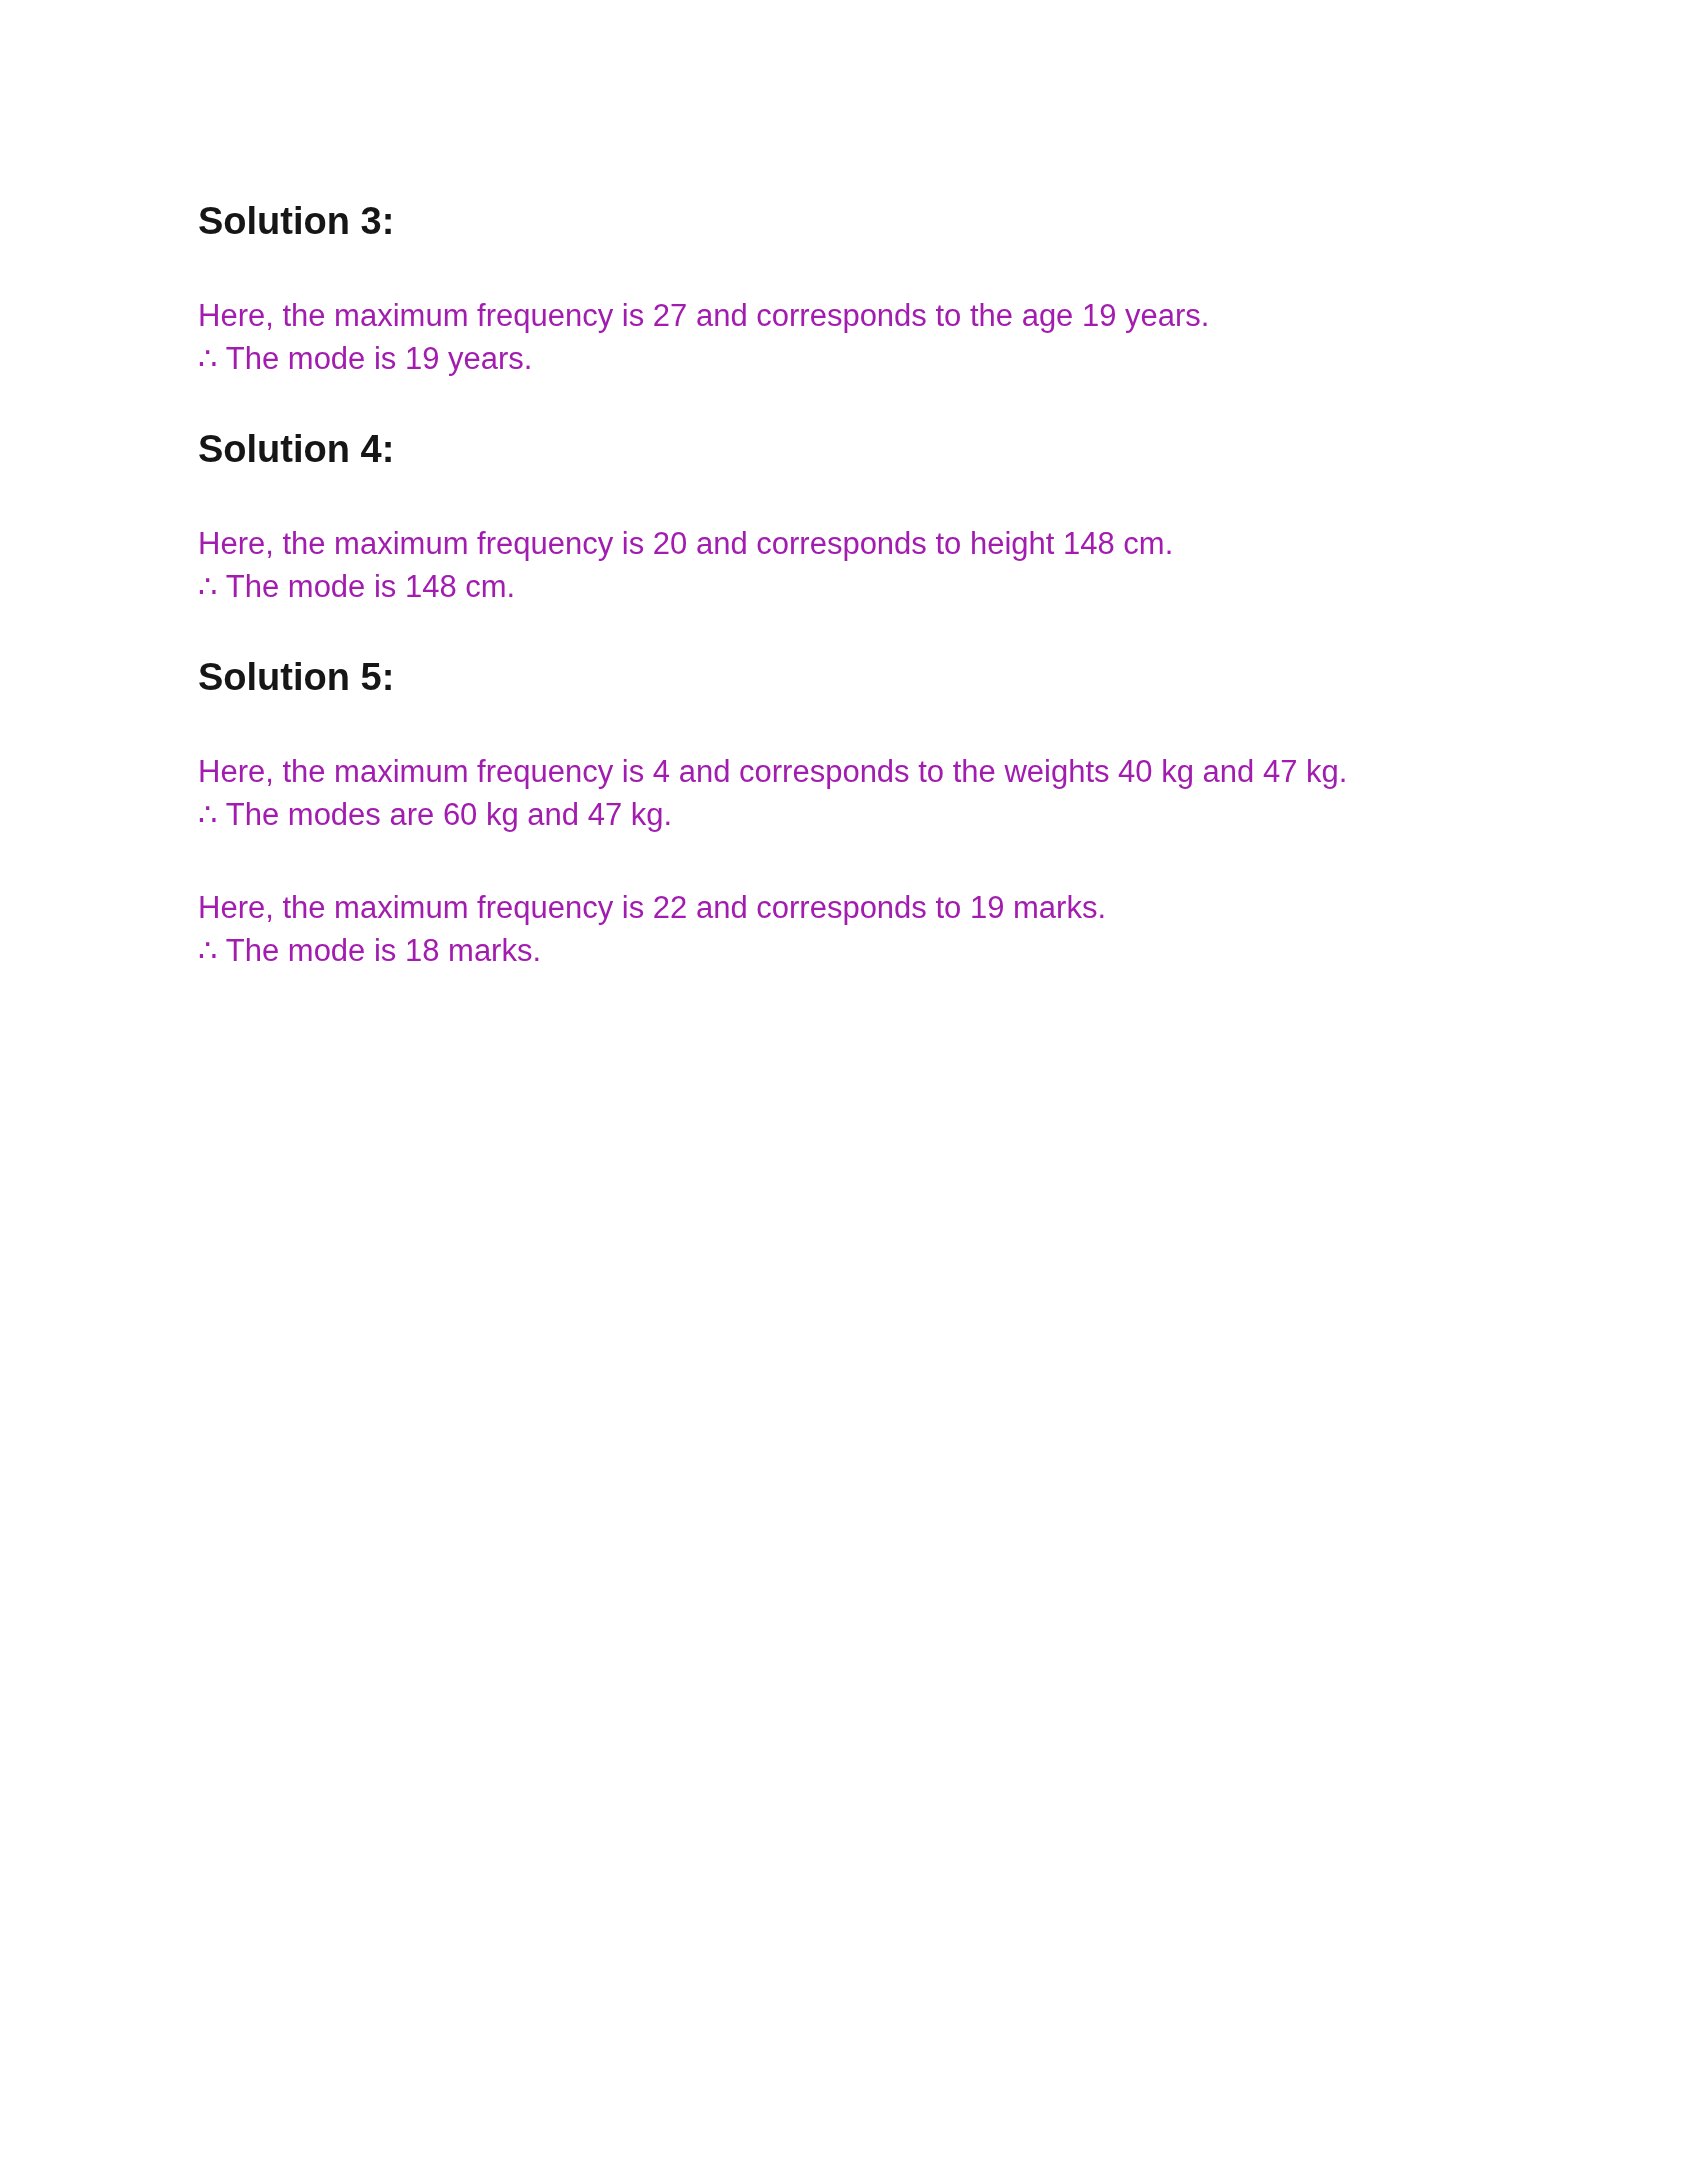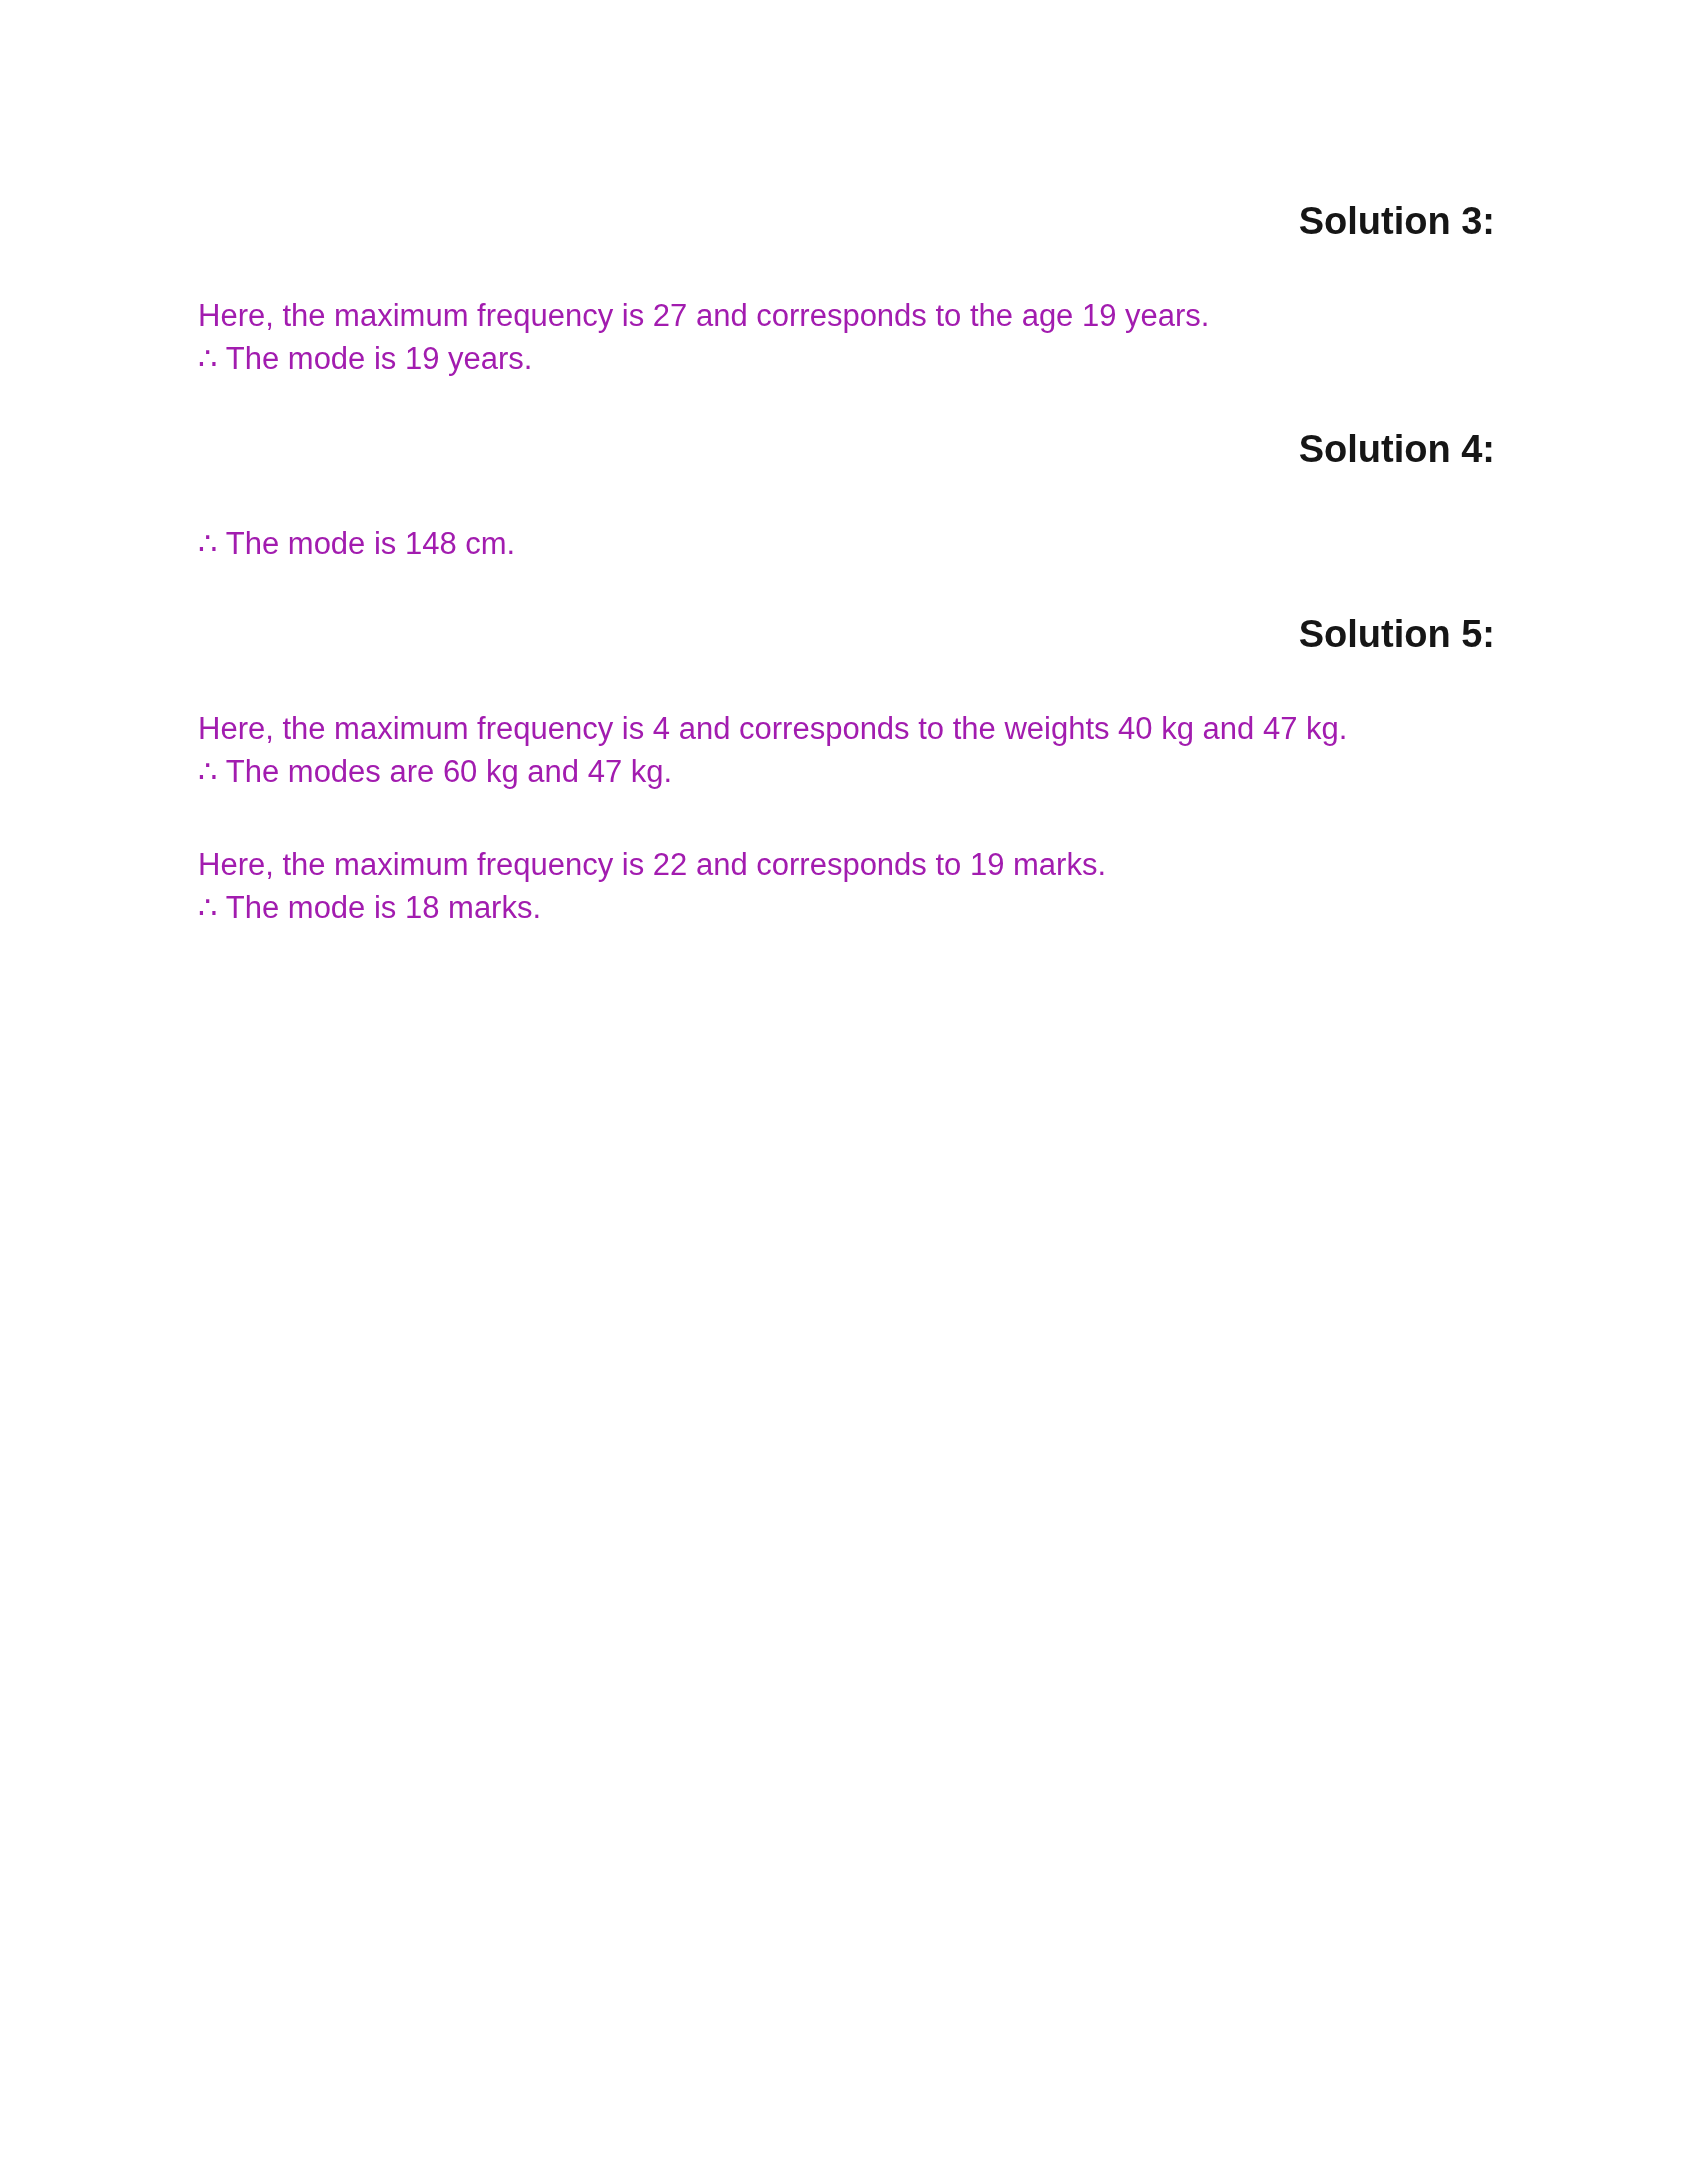--- a/index.html
+++ b/index.html
@@ -21,21 +21,20 @@
   .solution-block {
     margin: 0;
     padding: 0;
   }
   .solution-heading {
     font-size: 38px;
     line-height: 46px;
     font-weight: 700;
     margin: 0;
     color: #161616;
-    text-align: right;
   }
   .solution-para {
     font-size: 31px;
     line-height: 43px;
     margin: 50px 0 46px 0;
     color: #a21caf;
   }
   .solution-line {
     display: block;
     white-space: nowrap;
@@ -50,20 +49,21 @@
     <h2 class="solution-heading">Solution 3:</h2>
     <p class="solution-para">
       <span class="solution-line">Here, the maximum frequency is 27 and corresponds to the age 19 years.</span>
       <span class="solution-line">∴ The mode is 19 years.</span>
     </p>
   </section>
 
   <section class="solution-block">
     <h2 class="solution-heading">Solution 4:</h2>
     <p class="solution-para">
+      <span class="solution-line">Here, the maximum frequency is 20 and corresponds to height 148 cm.</span>
       <span class="solution-line">∴ The mode is 148 cm.</span>
     </p>
   </section>
 
   <section class="solution-block">
     <h2 class="solution-heading">Solution 5:</h2>
     <p class="solution-para">
       <span class="solution-line">Here, the maximum frequency is 4 and corresponds to the weights 40 kg and 47 kg.</span>
       <span class="solution-line">∴ The modes are 60 kg and 47 kg.</span>
     </p>

